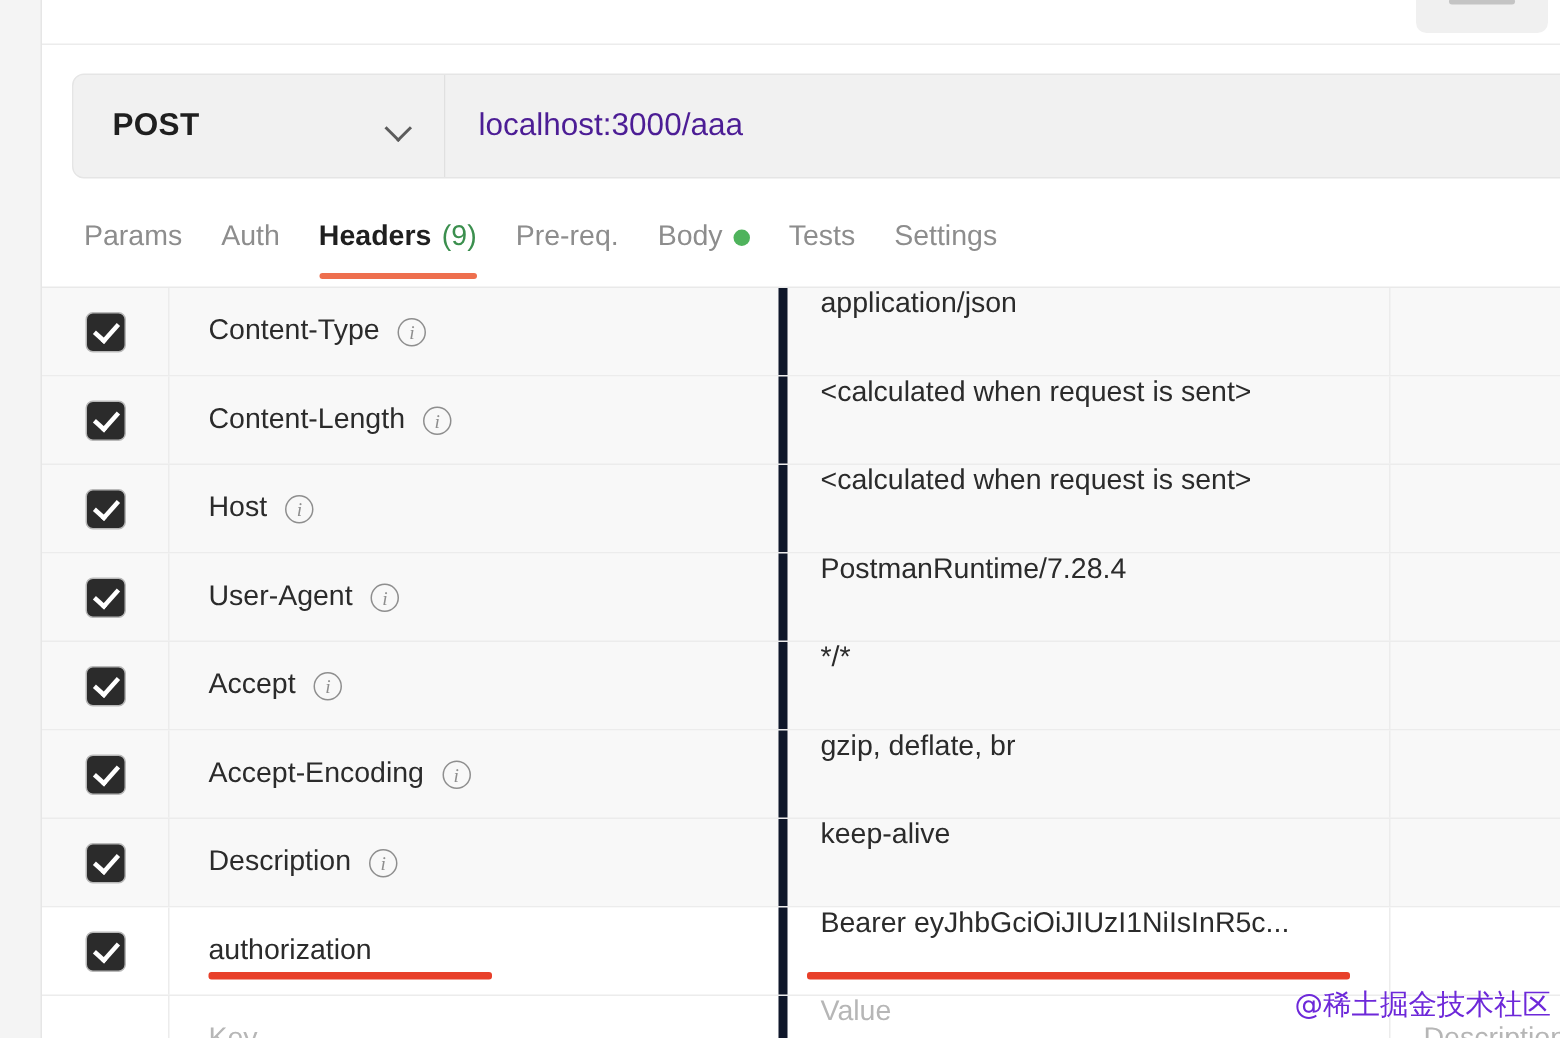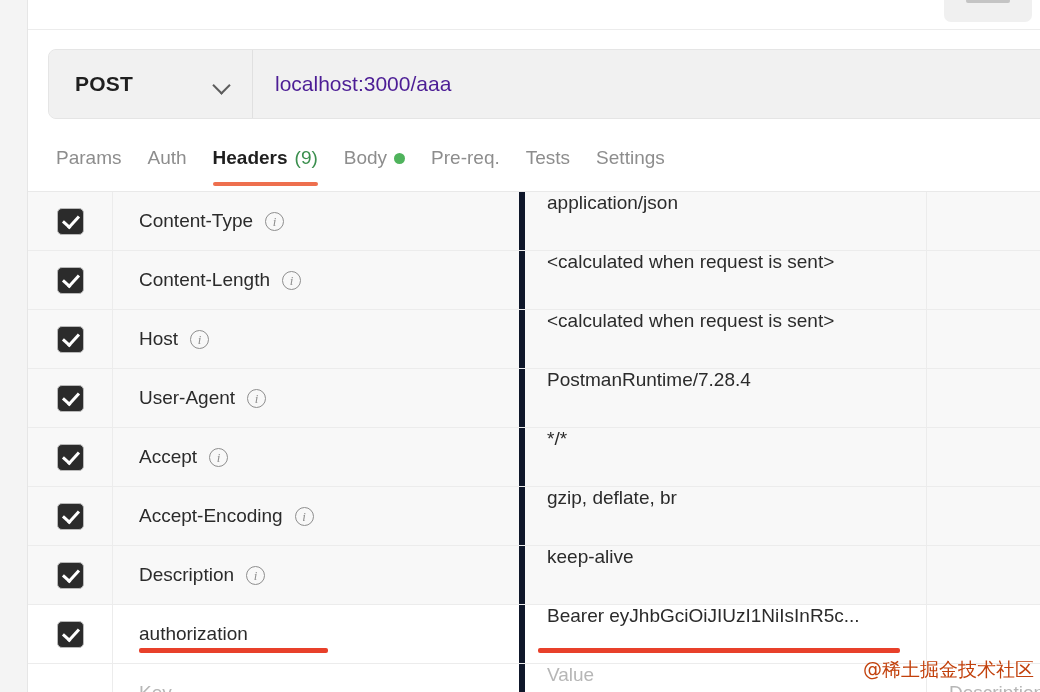--- a/index.html
+++ b/index.html
@@ -71,21 +71,21 @@
     height: 70px;
     display: flex;
     align-items: stretch;
     background: #f1f1f1;
     border: 1px solid #e5e5e5;
     border-radius: 8px;
     box-sizing: border-box;
     overflow: hidden;
   }
   .method-select {
-    width: 204px;
+    width: 248px;
     display: flex;
     align-items: center;
     justify-content: space-between;
     padding: 0 22px 0 26px;
     box-sizing: border-box;
     border-right: 1px solid #e0e0e0;
     background: #f1f1f1;
     cursor: pointer;
   }
   .method-label {
@@ -296,21 +296,21 @@
   }
   .annot-key { left: 26px; width: 189px; }
   .annot-value { left: 13px; width: 362px; }
 
   
   .watermark {
     position: absolute;
     right: 6px;
     top: 657px;
     font-size: 19px;
-    color: #c2410c;
+    color: #6d28d9;
     white-space: nowrap;
     font-family: "DejaVu Sans", sans-serif;
     pointer-events: none;
   }
 </style>
 </head>
 <body>
 
 <div class="sidebar-sliver"></div>
 
@@ -338,27 +338,27 @@
     </div>
     <div class="tab">
       <span>Auth</span>
     </div>
     <div class="tab active">
       <span>Headers</span>
       <span class="tab-count">(9)</span>
       <span class="tab-underline"></span>
     </div>
     <div class="tab">
+      <span>Pre-req.</span>
+    </div>
+    <div class="tab">
       <span>Body</span>
       <span class="green-dot"></span>
     </div>
     <div class="tab">
-      <span>Pre-req.</span>
-    </div>
-    <div class="tab">
       <span>Tests</span>
     </div>
     <div class="tab">
       <span>Settings</span>
     </div>
   </div>
 
   <div class="hdr-table">
 
     <div class="hdr-row">

